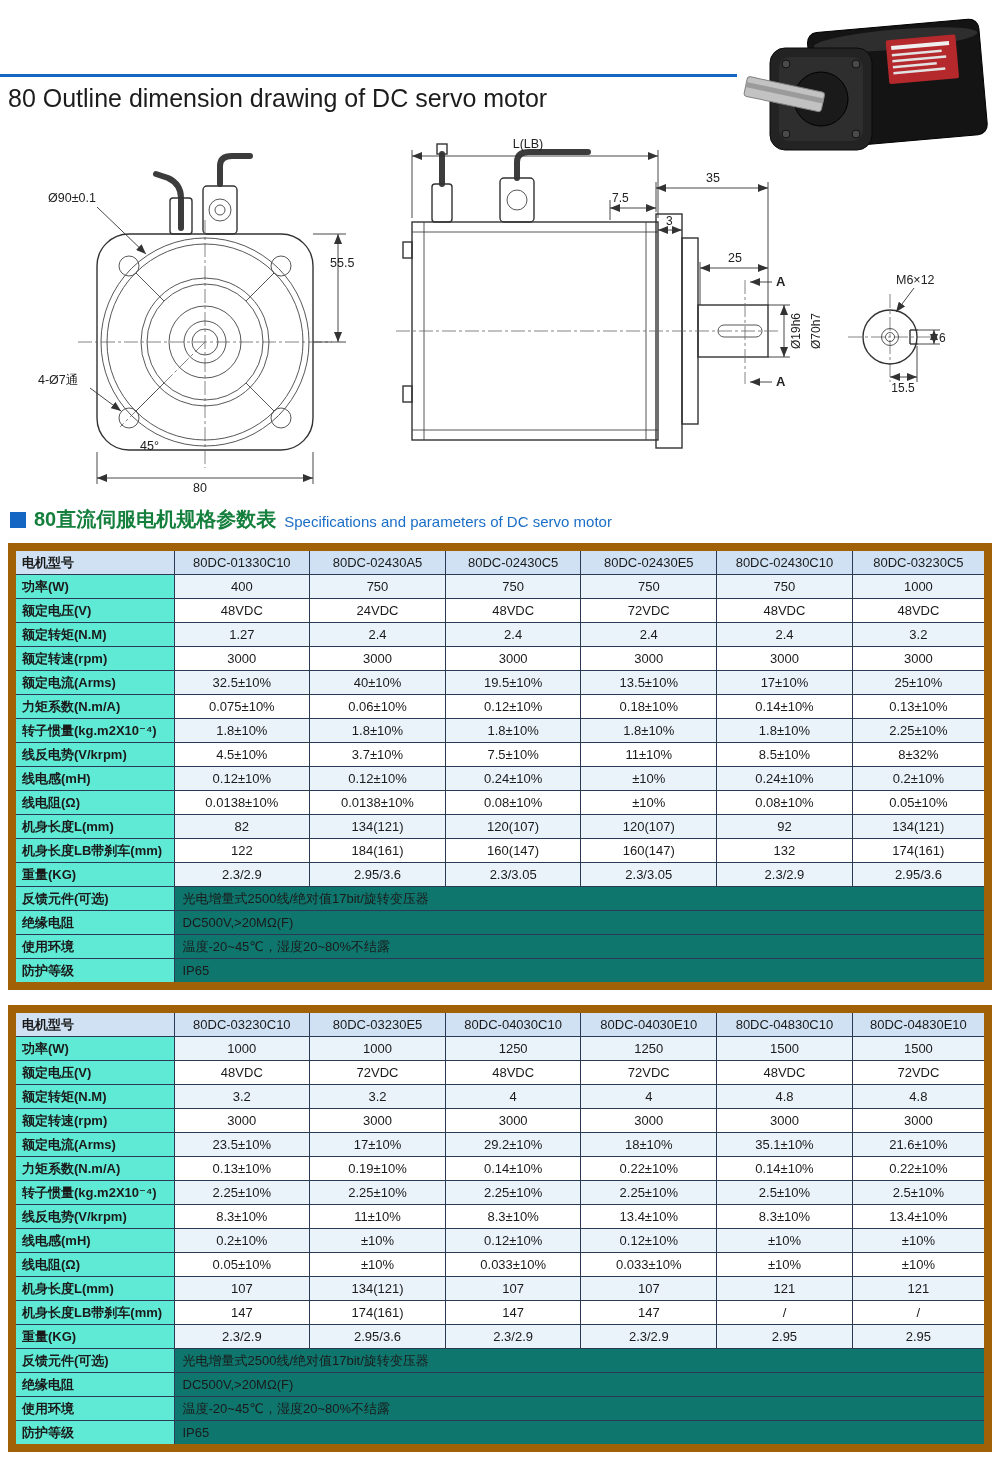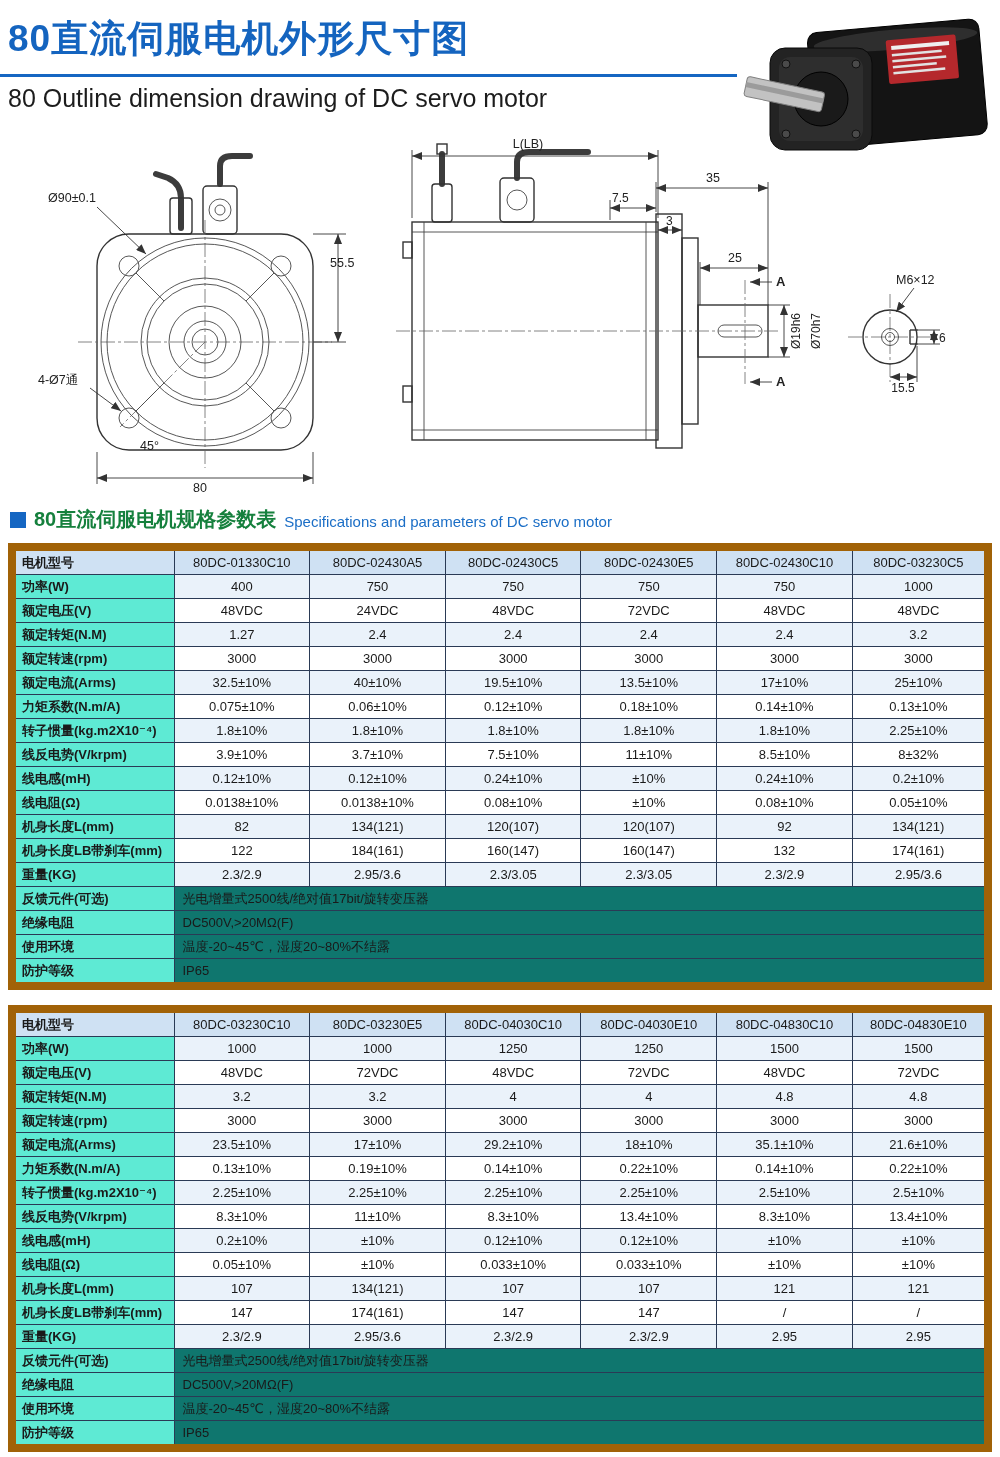--- a/index.html
+++ b/index.html
@@ -31,21 +31,20 @@
   table.spec tr.alt td:not(.lbl){background:#eaf2fa;}
   table.spec td.span-val{text-align:left;padding-left:8px;background:#0f766e;}
   #spec-table-1{top:543px;}
   #spec-table-2{top:1005px;}
 </style>
 </head>
 <body>
 
 <div class="page">
 
-  <h1 class="title-zh">80直流伺服电机外形尺寸图</h1>
   <div class="title-rule"></div>
   <h2 class="title-en">80 Outline dimension drawing of DC servo motor</h2>
 
   <div class="photo">
     <svg width="258" height="172" viewBox="0 0 258 172">
       <g transform="rotate(-5 130 90)">
         <rect x="72" y="26" width="172" height="116" rx="10" fill="#141414" stroke="#000"></rect>
         <ellipse cx="160" cy="40" rx="82" ry="10" fill="#333" opacity="0.85"></ellipse>
         <rect x="150" y="40" width="70" height="44" rx="2" fill="#b5282c"></rect>
         <rect x="155" y="46" width="58" height="4" fill="#efefef"></rect>
@@ -291,21 +290,21 @@
           <td class="lbl">转子惯量(kg.m2X10⁻⁴)</td>
           <td>1.8±10%</td>
           <td>1.8±10%</td>
           <td>1.8±10%</td>
           <td>1.8±10%</td>
           <td>1.8±10%</td>
           <td>2.25±10%</td>
         </tr>
         <tr>
           <td class="lbl">线反电势(V/krpm)</td>
-          <td>3.9±10%</td>
+          <td>4.5±10%</td>
           <td>3.7±10%</td>
           <td>7.5±10%</td>
           <td>11±10%</td>
           <td>8.5±10%</td>
           <td>8±32%</td>
         </tr>
         <tr class="alt">
           <td class="lbl">线电感(mH)</td>
           <td>0.12±10%</td>
           <td>0.12±10%</td>

